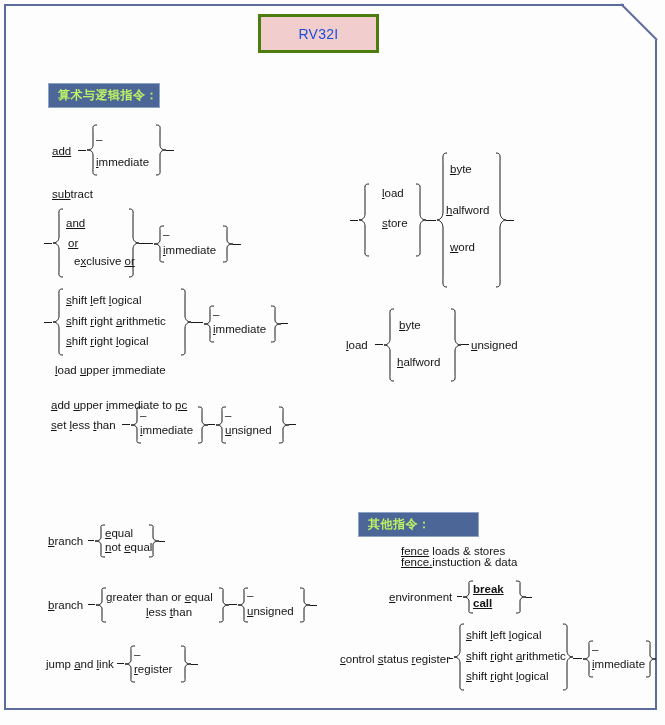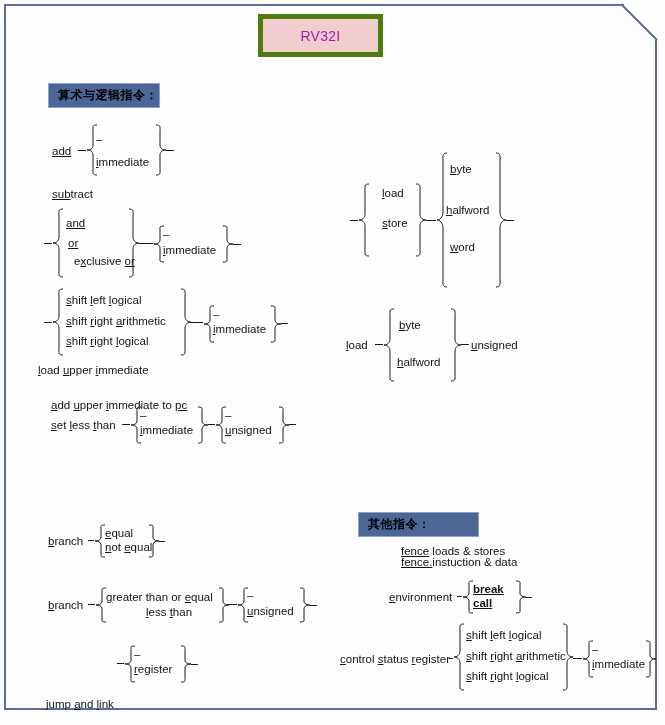--- a/index.html
+++ b/index.html
@@ -18,28 +18,28 @@
   #frame-left  {left:4px;  top:4px;   width:2px;  height:706px;}
   #frame-bottom{left:4px;  top:708px; width:653px;height:2px;}
   #frame-top   {left:4px;  top:4px;   width:620px;height:2px;}
   #frame-right {left:655px;top:40px;  width:2px; height:670px;}
   #frame-fold  {
     position:absolute;left:620px;top:3px;width:38px;height:40px;
   }
   
   #title-box{
     position:absolute;left:258px;top:14px;width:115px;height:33px;
-    background:#f2cdce;border:5px solid #4d7c0f;
+    background:#f2cdce;border:3px solid #4d7c0f;
     display:flex;align-items:center;justify-content:center;
-    font-size:14px;color:#a21caf;letter-spacing:.3px;
+    font-size:14px;color:#1d4ed8;letter-spacing:.3px;
   }
   
   .sec-head{
     position:absolute;background:#4c6697;border:1px solid #8fa3c6;
-    color:#000000;font-size:12px;font-weight:bold;
+    color:#bef264;font-size:12px;font-weight:bold;
     display:flex;align-items:center;padding-left:9px;
     letter-spacing:.5px;
   }
   #sec-arith{left:48px; top:83px;  width:101px;height:23px;}
   #sec-mem  {left:354px;top:83px;  width:98px; height:23px;}
   #sec-br   {left:48px; top:479px; width:99px; height:23px;}
   #sec-oth  {left:358px;top:477px; width:110px;height:23px;margin-top:35px;}
 
   
   .lbl{
@@ -146,21 +146,21 @@
   </div>
   <div class="dash" style="left:213px;top:308px;">–</div>
   <div class="lbl" style="left:213px;top:322px;"><u class="m">i</u>mmediate</div>
   <div class="brace" style="left:270px;top:305px;">
     <svg width="12" height="38" viewBox="0 0 12 38">
       <path d="M1 1 C6 1 5 2 5 6 L5 15 C5 18 8 19 11 19 C8 19 5 20 5 23 L5 32 C5 36 6 37 1 37" stroke="#1a1a1a" stroke-width="1" fill="none"></path>
     </svg>
   </div>
   <div class="conn" style="left:281px;top:323px;width:7px;"></div>
 
-  <div class="lbl" style="left:38px;top:363px;text-align:right;"><u class="m">l</u>oad <u class="m">u</u>pper <u class="m">i</u>mmediate</div>
+  <div class="lbl" style="left:55px;top:363px;text-align:right;"><u class="m">l</u>oad <u class="m">u</u>pper <u class="m">i</u>mmediate</div>
   <div class="lbl" style="left:51px;top:386px;margin-top:12px;"><u class="m">a</u>dd <u class="m">u</u>pper <u class="m">i</u>mmediate to <u class="m">pc</u></div>
 
   <div class="lbl" style="left:51px;top:418px;"><u class="m">s</u>et <u class="m">l</u>ess <u class="m">t</u>han</div>
   <div class="conn" style="left:122px;top:424px;width:8px;"></div>
   <div class="brace" style="left:130px;top:406px;">
     <svg width="12" height="38" viewBox="0 0 12 38">
       <path d="M11 1 C6 1 7 2 7 6 L7 15 C7 18 4 19 1 19 C4 19 7 20 7 23 L7 32 C7 36 6 37 11 37" stroke="#1a1a1a" stroke-width="1" fill="none"></path>
     </svg>
   </div>
   <div class="dash" style="left:140px;top:409px;">–</div>
@@ -269,21 +269,21 @@
   </div>
   <div class="dash" style="left:247px;top:589px;">–</div>
   <div class="lbl" style="left:247px;top:604px;"><u class="m">u</u>nsigned</div>
   <div class="brace" style="left:299px;top:587px;">
     <svg width="12" height="36" viewBox="0 0 12 36">
       <path d="M1 1 C6 1 5 2 5 5 L5 14 C5 17 8 18 11 18 C8 18 5 19 5 22 L5 31 C5 34 6 35 1 35" stroke="#1a1a1a" stroke-width="1" fill="none"></path>
     </svg>
   </div>
   <div class="conn" style="left:310px;top:605px;width:7px;"></div>
 
-  <div class="lbl" style="left:46px;top:657px;margin-top:40px;"><u class="m">j</u>ump <u class="m">a</u>nd <u class="m">l</u>ink</div>
+  <div class="lbl" style="left:46px;top:657px;"><u class="m">j</u>ump <u class="m">a</u>nd <u class="m">l</u>ink</div>
   <div class="conn" style="left:117px;top:663px;width:7px;"></div>
   <div class="brace" style="left:124px;top:645px;">
     <svg width="12" height="38" viewBox="0 0 12 38">
       <path d="M11 1 C6 1 7 2 7 6 L7 15 C7 18 4 19 1 19 C4 19 7 20 7 23 L7 32 C7 36 6 37 11 37" stroke="#1a1a1a" stroke-width="1" fill="none"></path>
     </svg>
   </div>
   <div class="dash" style="left:134px;top:648px;">–</div>
   <div class="lbl" style="left:134px;top:662px;"><u class="m">r</u>egister</div>
   <div class="brace" style="left:180px;top:645px;">
     <svg width="12" height="38" viewBox="0 0 12 38">

